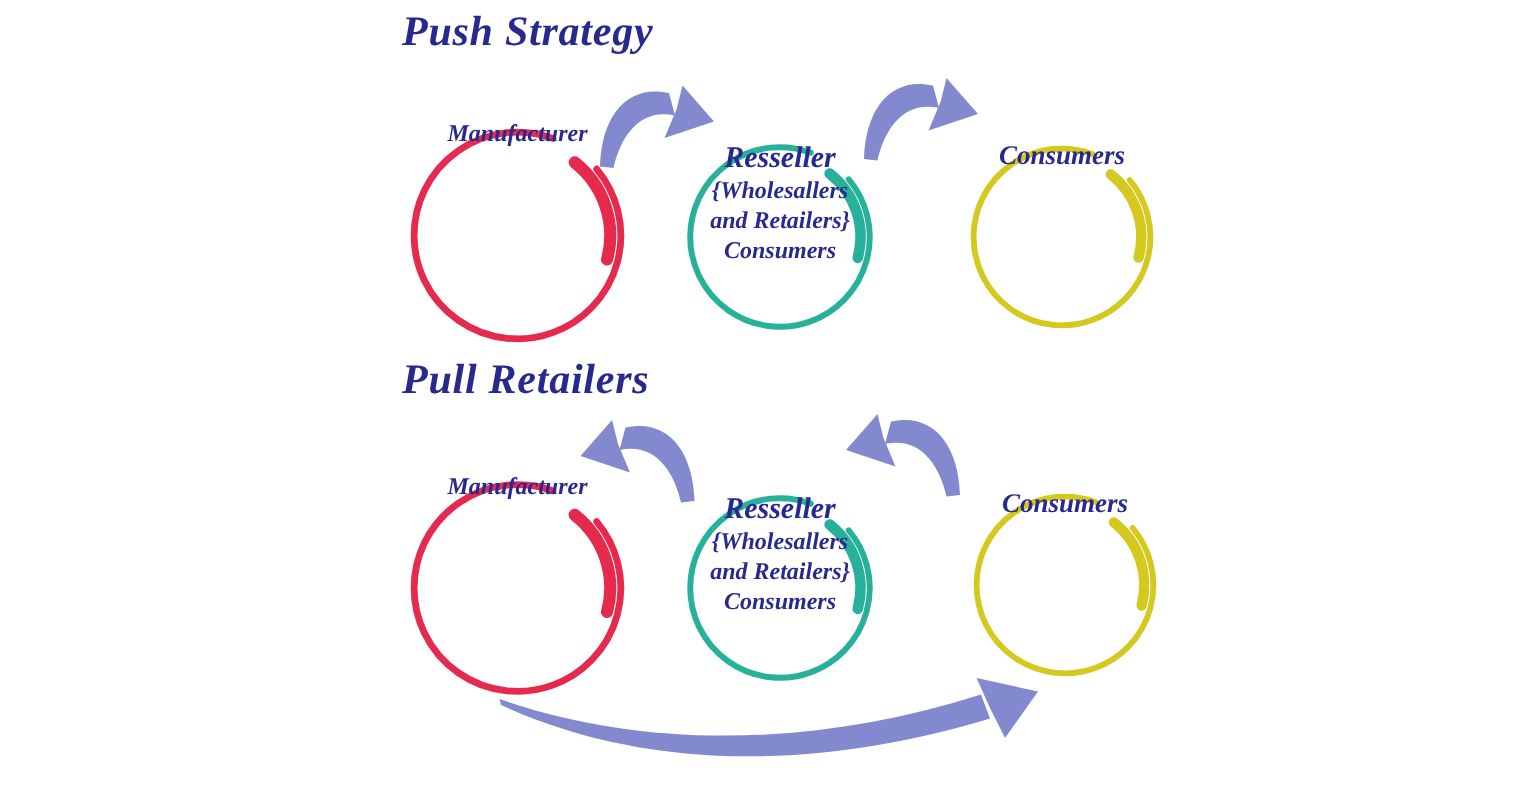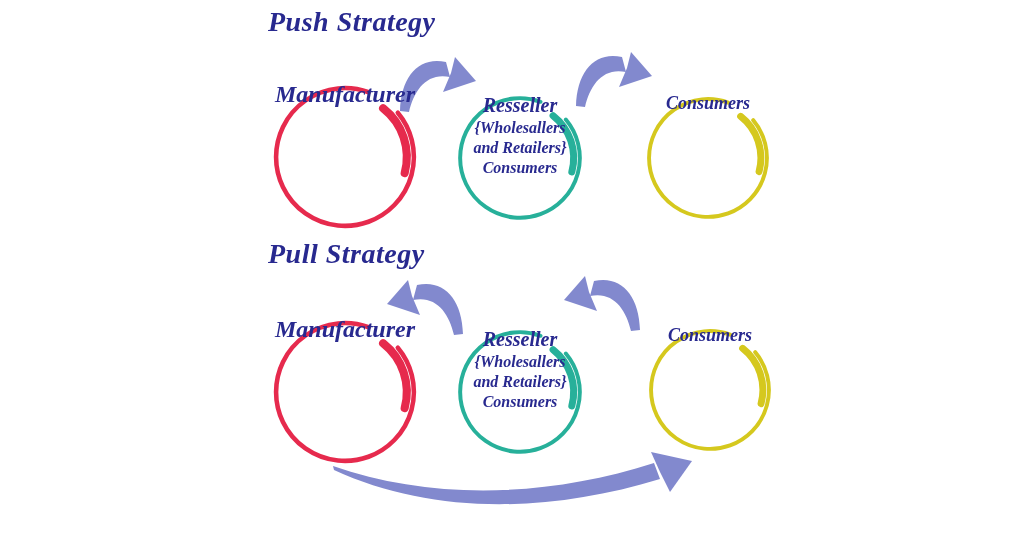--- a/index.html
+++ b/index.html
@@ -24,38 +24,38 @@
     text-align:center;
   }
   .circle svg{
     position:absolute;
     left:0;top:0;
     width:100%;height:100%;
   }
   .ring{fill:none;stroke-width:4.5;stroke-linecap:round;}
   .hook{stroke-width:8;}
   .node-text{position:relative;font-weight:bold;font-style:italic;}
-  .single-label{font-size:24px;}
+  .single-label{font-size:16px;}
   .consumers-label{font-size:18px;}
   .resseller-name{font-size:20px;line-height:1.3;}
   .resseller-detail{font-size:16px;line-height:1.26;}
   .arrows{
     position:absolute;
     left:0;top:0;
     width:1024px;height:538px;
   }
 </style>
 </head>
 <body>
 
 <div class="stage" style="background: rgb(255, 255, 255);">
 
   <div class="title" style="left: 268px; top: 6px; color: rgb(40, 41, 143);">Push Strategy</div>
 
-  <div class="title" style="left: 268px; top: 238px; color: rgb(40, 41, 143);">Pull Strategy</div>
+  <div class="title" style="left: 268px; top: 238px; color: rgb(40, 41, 143);">Pull Retailers</div>
 
   <svg class="arrows" viewBox="0 0 1024 538" aria-hidden="true">
 
     <g>
       <path d="M 400 111 C 401 76 419 56 446 62 L 450 77 C 427 72 414 90 409 112 Z" fill="#8289ce"></path>
       <polygon points="455,57 476,81 443,92 451,73" fill="#8289ce"></polygon>
     </g>
 
     <g>
       <path d="M 576 106 C 577 71 595 51 622 57 L 626 72 C 603 67 590 85 585 107 Z" fill="#8289ce"></path>

